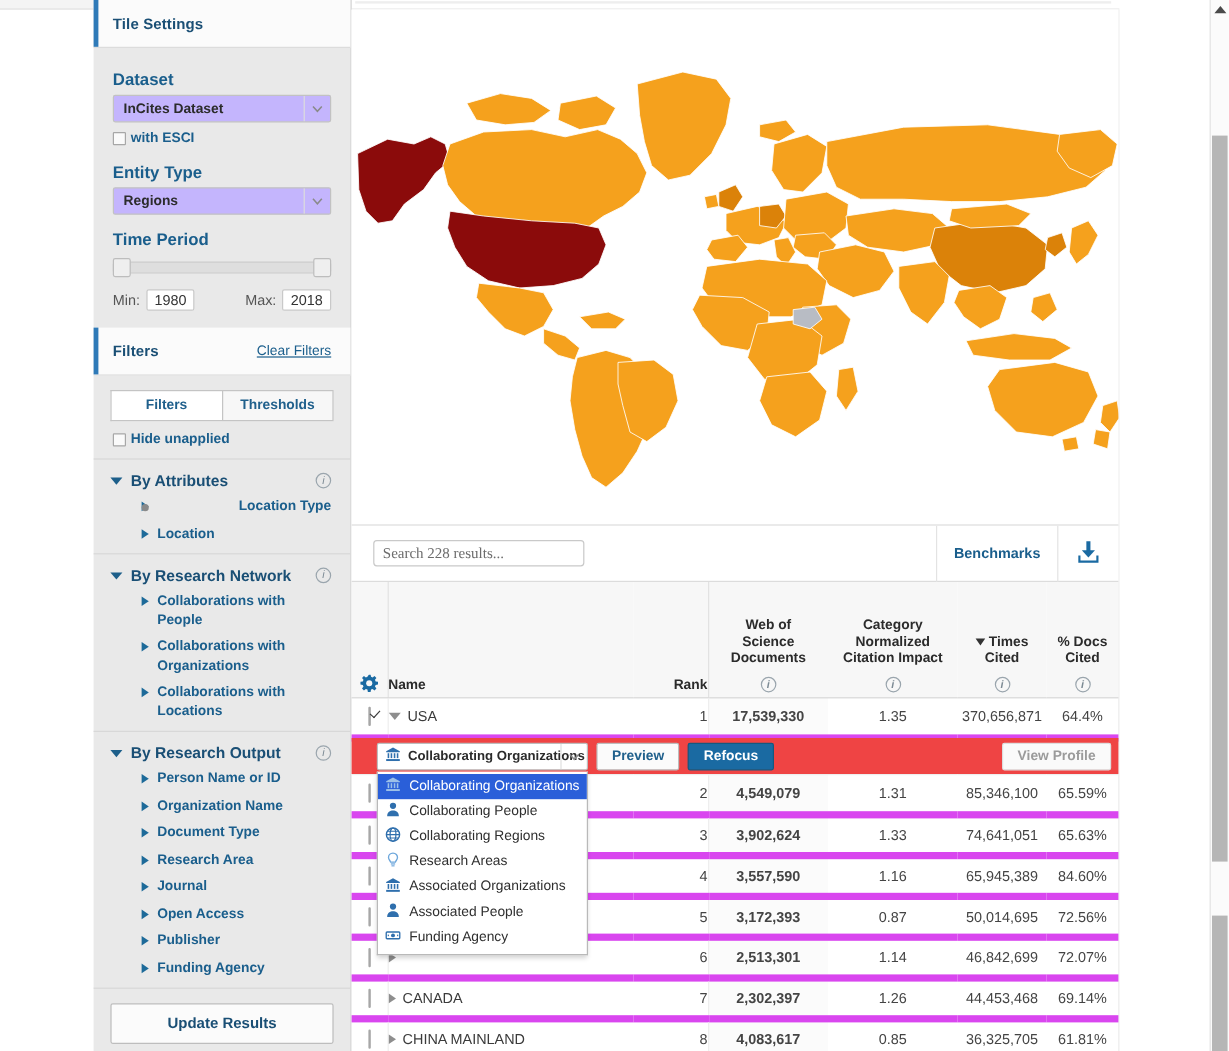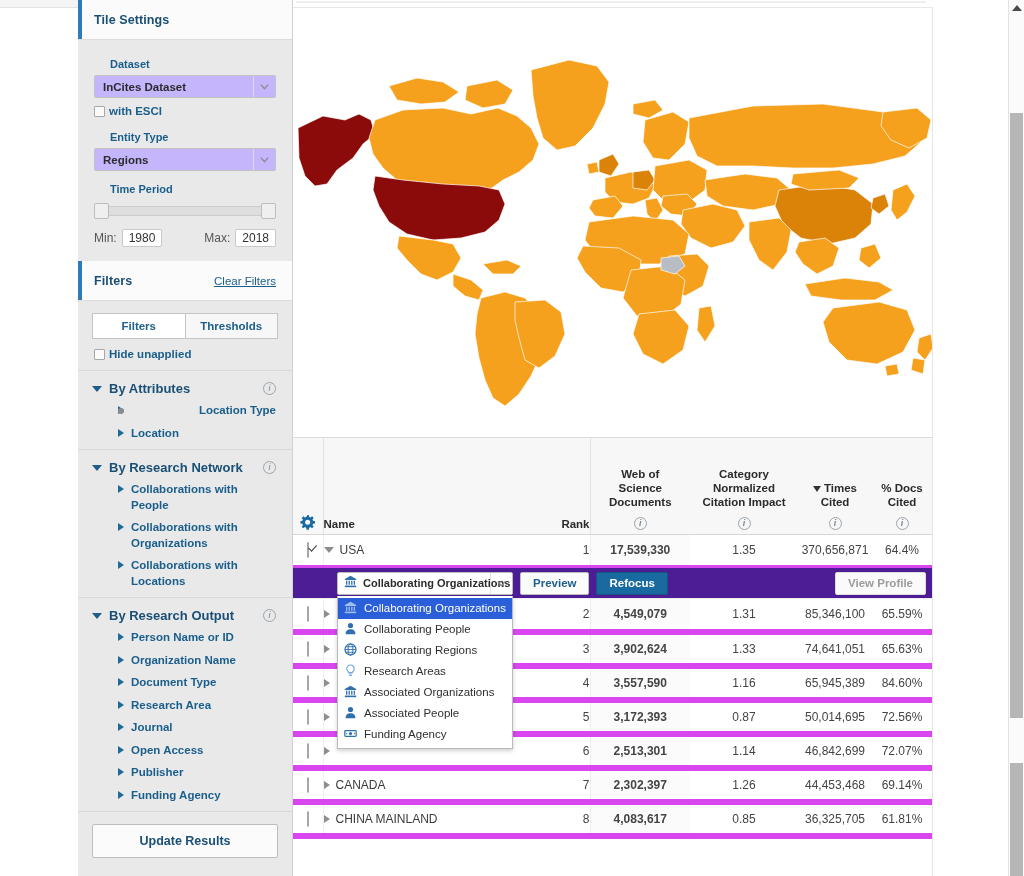--- a/index.html
+++ b/index.html
@@ -42,21 +42,21 @@
   }
   .panel-title {
     font-size:12.5px; font-weight:bold; color:#1a4f75; letter-spacing:.1px;
   }
   .clear-filters {
     margin-left:auto; font-size:11.5px; color:#1a5e8c; text-decoration:underline; cursor:pointer;
   }
   .panel-header.second { margin-top:0; }
 
   .sb-body { padding:10px 16px 0 16px; }
-  .field-label { font-size:11px; font-weight:bold; color:#1a5e8c; margin:8px 0 5px 16px;}
+  .field-label { font-size:14px; font-weight:bold; color:#1a5e8c; margin:8px 0 5px 0;}
   .select-box {
     position:relative;
     height:23px; background:#c4b5fd;
     border:1px solid #c2c2c2; border-radius:2px;
     display:flex; align-items:center;
     padding:0 24px 0 8px;
     font-size:11.5px; color:#2b2b2b; font-weight:bold;
     cursor:pointer;
   }
   .select-box .chev {
@@ -212,21 +212,21 @@
   }
   .row-caret-d {
     width:0;height:0;border-left:5px solid transparent;border-right:5px solid transparent;
     border-top:6px solid #8e8e8e; flex:0 0 auto;
   }
   .row-name { font-size:12px; color:#3b3b3b; }
 
   
   .action-row {
     position:absolute; left:0; right:0; top:0; height:30px;
-    display:flex; align-items:center; padding-left:44px; background:#4c1d95;
+    display:flex; align-items:center; padding-left:21px; background:#ef4444;
   }
   .drop-trigger {
     width:176px; height:23px; background:#fff; border:1px solid #bdbdbd; border-radius:2px;
     display:flex; align-items:center; padding:0 0 0 6px; position:relative; cursor:pointer;
   }
   .drop-trigger .lbl { font-size:11px; font-weight:bold; color:#2b2b2b; margin-left:6px;}
   .drop-trigger .chev { position:absolute; right:0; top:0; width:22px;height:100%;
       border-left:1px solid #e0e0e0; display:flex;align-items:center;justify-content:center;}
   .btn {
     margin-left:7px; height:23px; padding:0 12px; border-radius:2px;
@@ -484,20 +484,33 @@
           <path fill="#b8bcc4" d="M368,250 L386,248 L392,258 L382,266 L368,262 Z"></path>
 
           <path fill="#F5A11D" d="M540,300 L586,294 L614,302 L622,322 L610,344 L584,356 L554,352 L536,334 L530,314 Z"></path>
           <path fill="#F5A11D" d="M592,358 L604,356 L606,366 L594,368 Z"></path>
           <path fill="#F5A11D" d="M626,330 L638,326 L640,340 L632,352 L624,344 Z"></path>
           <path fill="#F5A11D" d="M620,350 L632,352 L630,366 L618,362 Z"></path>
         </g>
       </svg>
     </div>
 
+    <div class="search-bar">
+      <input class="search-input" type="text" placeholder="Search 228 results..." style="">
+      <div class="benchmarks">Benchmarks</div>
+      <div class="dl-btn">
+        <span>
+          <svg width="22" height="22" viewBox="0 0 22 22">
+            <path d="M11 2 L11 12" stroke="#1a6aa2" stroke-width="3.4" fill="none"></path>
+            <path d="M5.5 9.5 L11 15.5 L16.5 9.5 Z" fill="#1a6aa2"></path>
+            <path d="M3.5 14 L3.5 19 L18.5 19 L18.5 14" stroke="#1a6aa2" stroke-width="1.8" fill="none"></path>
+          </svg>
+        </span>
+      </div>
+    </div>
 
     <div style="position:relative;">
       <table class="grid">
         <thead>
           <tr>
             <th class="c-gear">
               <span class="gear-icon">
                 <svg viewBox="0 0 16 16">
                   <path fill="#1a6aa2" d="M8 0 L9.4 0 L9.8 2.1 L11.2 2.7 L12.9 1.4 L14.6 3.1 L13.3 4.8 L13.9 6.2 L16 6.6 L16 9 L13.9 9.4 L13.3 10.8 L14.6 12.5 L12.9 14.2 L11.2 12.9 L9.8 13.5 L9.4 15.6 L7 15.6 L6.6 13.5 L5.2 12.9 L3.5 14.2 L1.8 12.5 L3.1 10.8 L2.5 9.4 L0.4 9 L0.4 6.6 L2.5 6.2 L3.1 4.8 L1.8 3.1 L3.5 1.4 L5.2 2.7 L6.6 2.1 Z"></path>
                   <circle cx="8.2" cy="7.8" r="2.7" fill="#f7f7f7"></circle>

